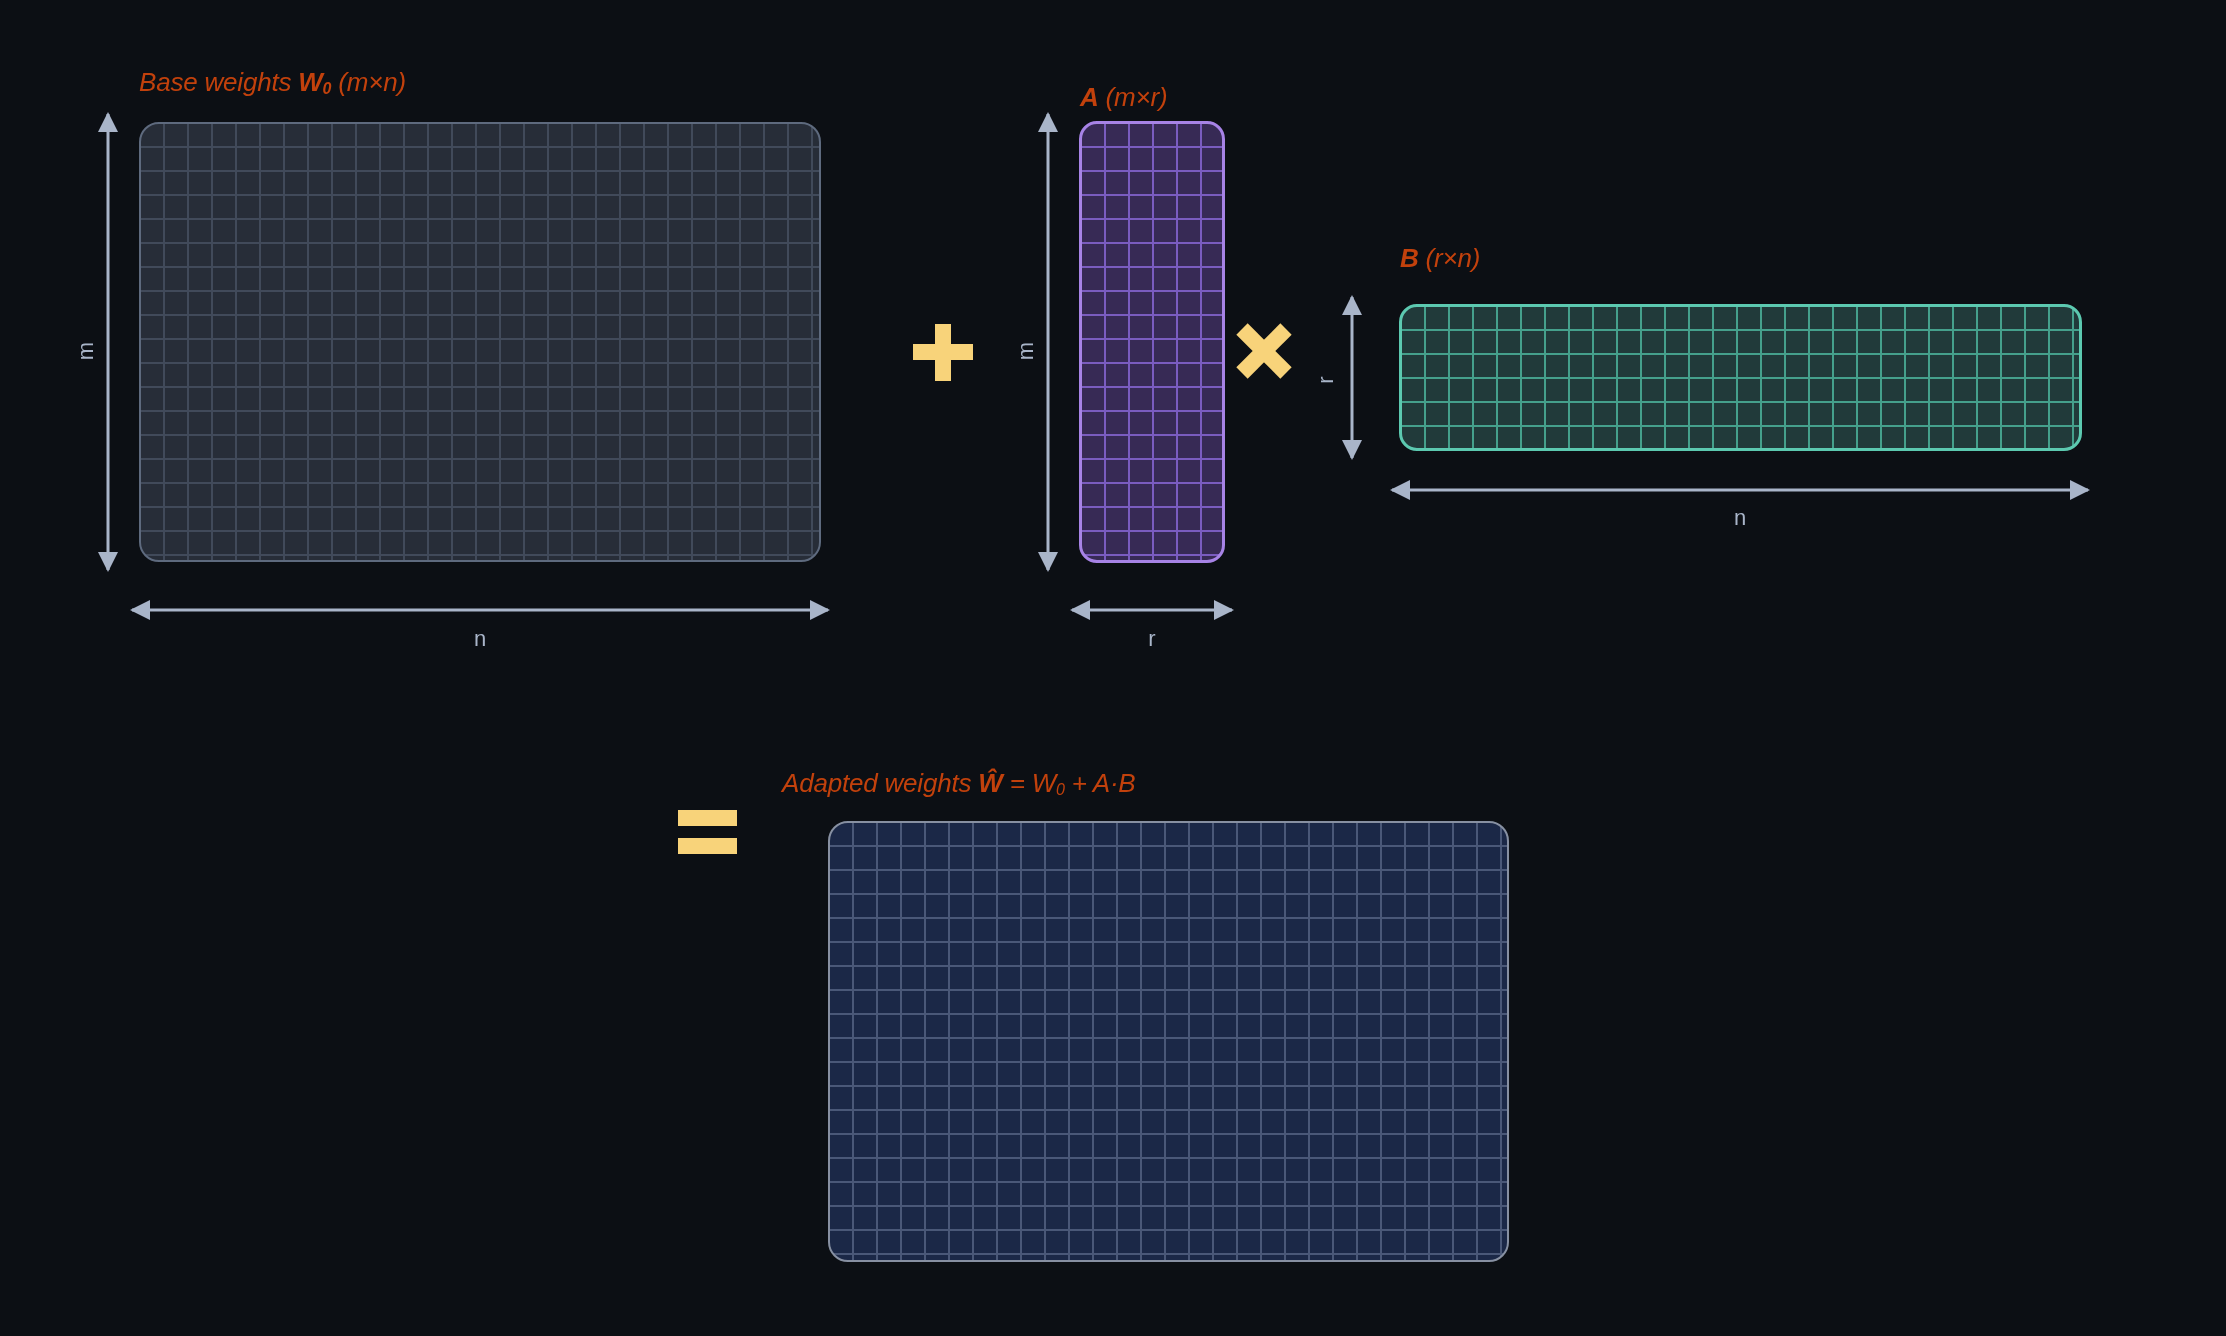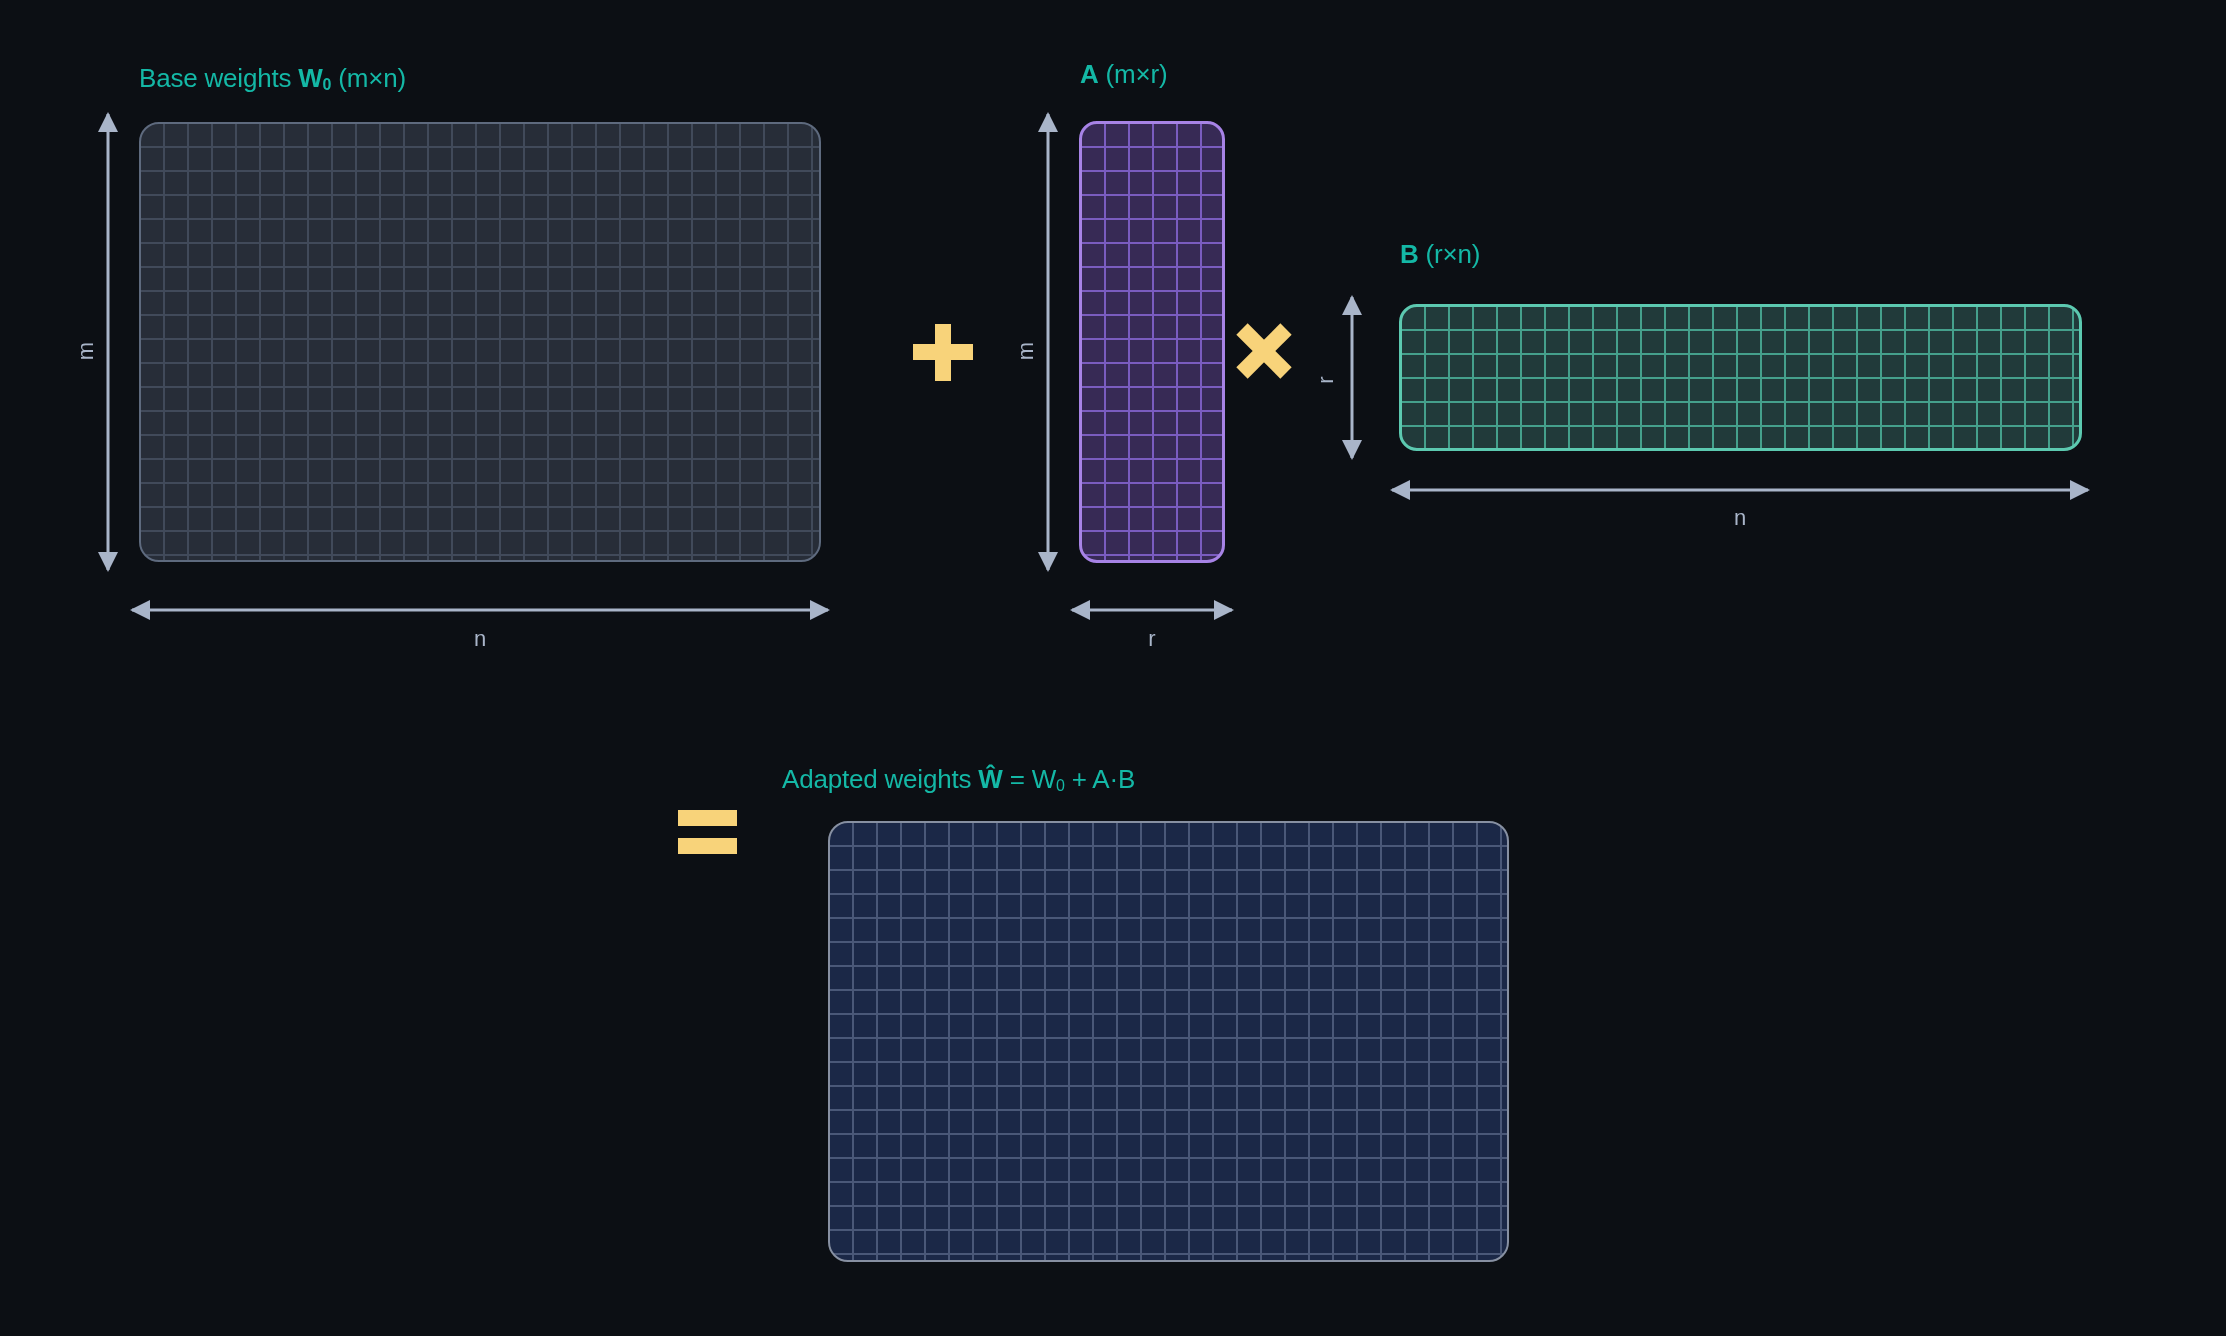--- a/index.html
+++ b/index.html
@@ -3,22 +3,22 @@
   <meta charset="utf-8">
   <style>
     html, body { margin: 0; padding: 0; }
     body {
       width: 2226px; height: 1336px; position: relative; overflow: hidden;
       background: #0c0f14;
       font-family: "Liberation Sans", "DejaVu Sans", sans-serif;
       color: #eef2fa;
     }
     .title {
-      position: absolute; font-size: 26px; line-height: 29px; color: #14b8a6;
-      white-space: nowrap; letter-spacing: -0.2px;
+      position: absolute; font-size: 26px; line-height: 37px; color: #c2410c;
+      white-space: nowrap; letter-spacing: -0.2px; font-style: italic;
     }
     .title b { font-weight: 700; }
     .title sub { font-size: 16px; vertical-align: -3px; font-weight: 700; }
     .title .subn { font-size: 16px; vertical-align: -3px; font-weight: 400; }
     .matrix {
       position: absolute; box-sizing: border-box; border-radius: 20px;
       background-size: 24px 24px;
       background-position: -2px -2px;
     }
     .m-base {
@@ -83,21 +83,21 @@
 </div>
 <div class="matrix m-base" style="left:139px; top:122px; width:682px; height:440px;"></div>
 <div class="dim-label rot" style="left:66px; top:339px;">m</div>
 <div class="dim-label" style="left:460px; top:627px;">n</div>
 
 <svg class="op" style="left:913px; top:324px;" width="60" height="58">
   <rect x="0" y="20" width="60" height="16" fill="#f8d37a"></rect>
   <rect x="22" y="0" width="16" height="57" fill="#f8d37a"></rect>
 </svg>
 
-<div class="title" style="left:1080px; top:60px;">
+<div class="title" style="left:1080px; top:79px;">
   <b>A</b><span> (m×r)</span>
 </div>
 <div class="matrix m-a" style="left:1079px; top:121px; width:146px; height:442px;"></div>
 <div class="dim-label rot" style="left:1006px; top:339px;">m</div>
 <div class="dim-label" style="left:1132px; top:627px;">r</div>
 
 <svg class="op" style="left:1236px; top:323px;" width="56" height="56">
   <line x1="6" y1="6" x2="50" y2="50" stroke="#f8d37a" stroke-width="16"></line>
   <line x1="50" y1="6" x2="6" y2="50" stroke="#f8d37a" stroke-width="16"></line>
 </svg>

